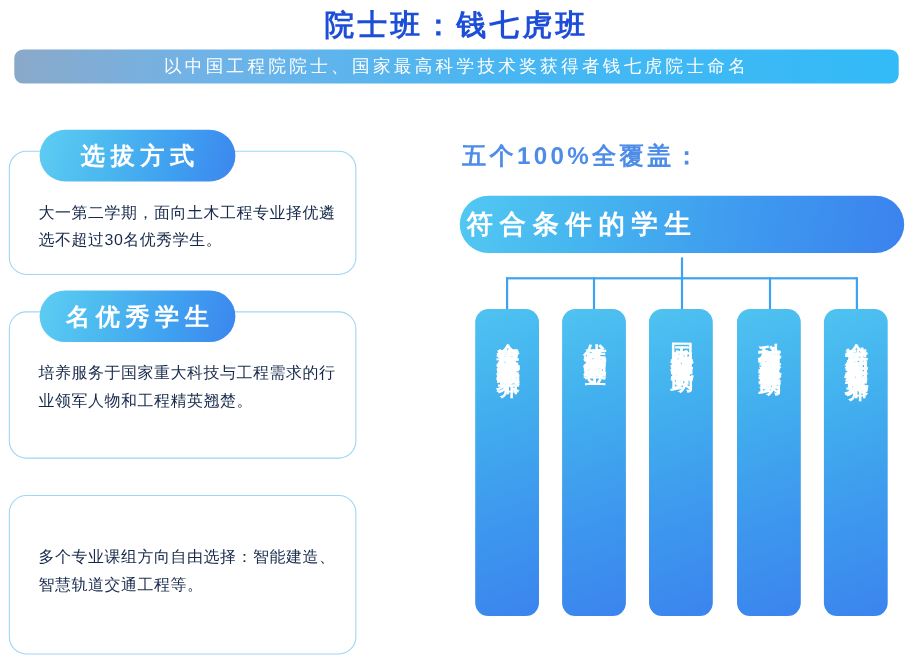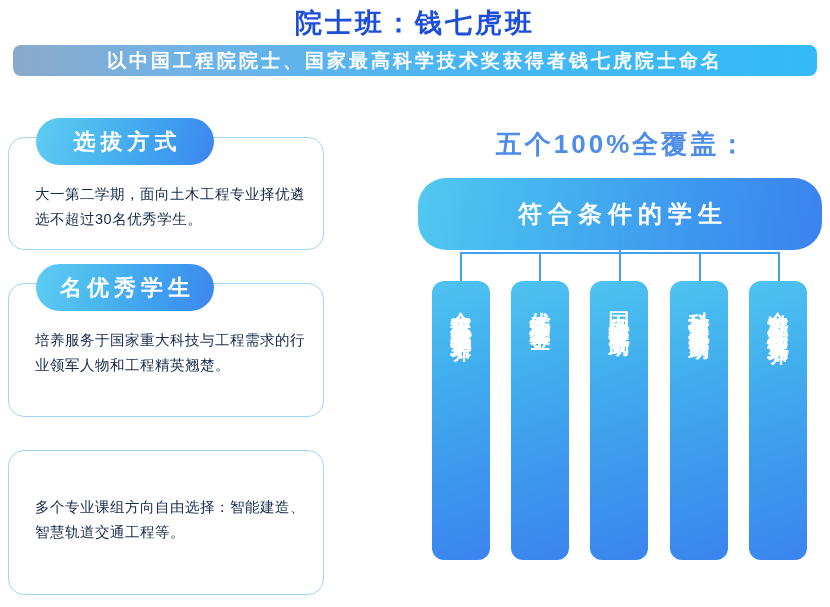--- a/index.html
+++ b/index.html
@@ -44,22 +44,22 @@
     height: 31px;
     border-radius: 8px;
     background: linear-gradient(to right, #8aa9c9 0%, #6fb3e8 22%, #49b6f2 55%, #33bbf7 100%);
     display: flex;
     align-items: center;
     justify-content: center;
     box-sizing: border-box;
   }
   .subtitle-banner .txt {
     color: #ffffff;
-    font-size: 19px;
-    font-weight: bold;
+    font-size: 16px;
+    font-weight: normal;
     letter-spacing: 3px;
     white-space: nowrap;
   }
 
   
   .card {
     position: absolute;
     left: 8px;
     width: 316px;
     border: 1.5px solid #9fd6f5;
@@ -105,39 +105,37 @@
   .pill-1 { left: 36px; top: 118px; width: 178px; }
   .pill-2 { left: 36px; top: 264px; width: 178px; }
   .pill-3 { left: 36px; top: 431px; width: 178px; }
 
   
   .coverage-heading {
     position: absolute;
     left: 420px;
     top: 127px;
     width: 404px;
-    text-align: center;
-    font-size: 26px;
+    font-size: 22px;
     font-weight: bold;
     color: #4d8ce8;
     letter-spacing: 3px;
     white-space: nowrap;
   }
 
   .root-box {
     position: absolute;
     left: 418px;
     top: 178px;
     width: 404px;
-    height: 72px;
+    height: 52px;
     border-radius: 28px;
     background: linear-gradient(100deg, #52c8f2 0%, #45b4ef 30%, #3e99ef 65%, #3b82ee 100%);
     display: flex;
     align-items: center;
-    justify-content: center;
     box-sizing: border-box;
   }
   .root-box .txt {
     color: #ffffff;
     font-size: 24px;
     font-weight: bold;
     letter-spacing: 6px;
     text-indent: 6px;
     white-space: nowrap;
   }

